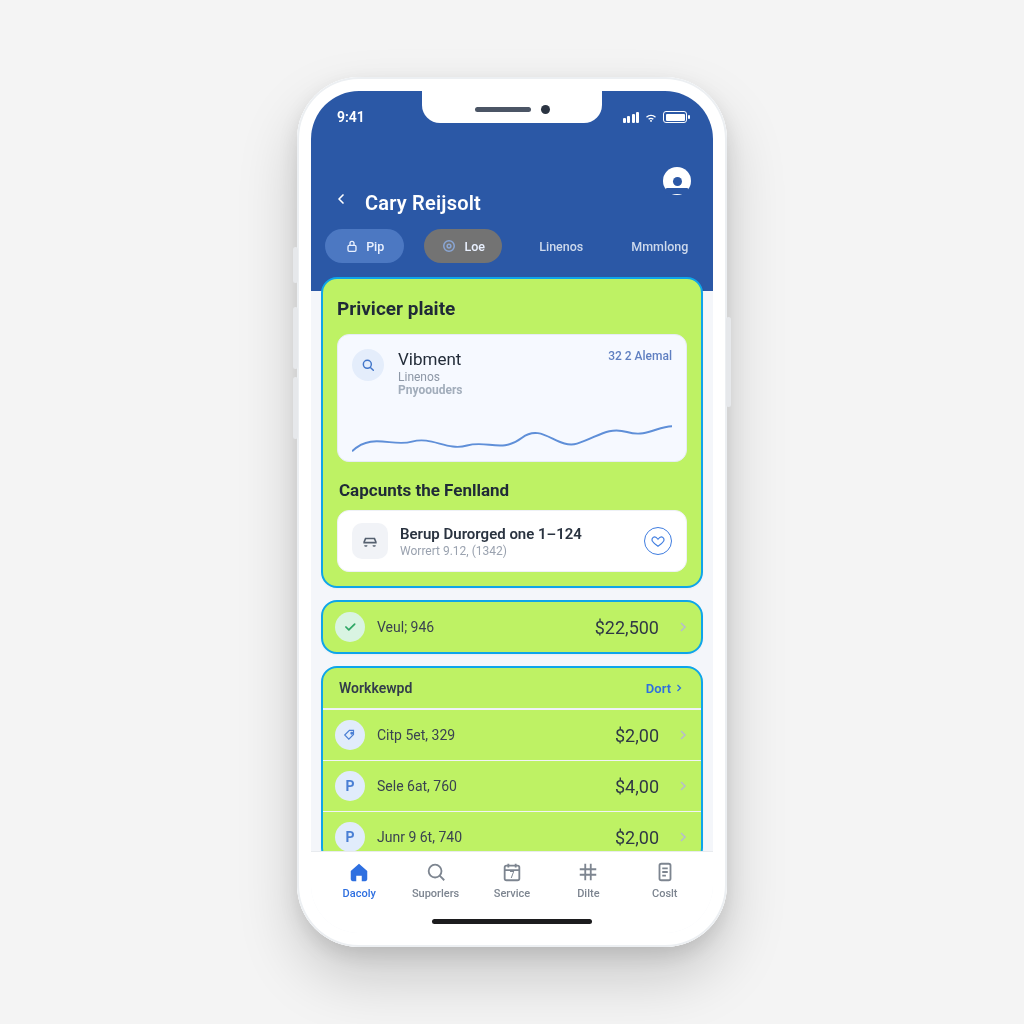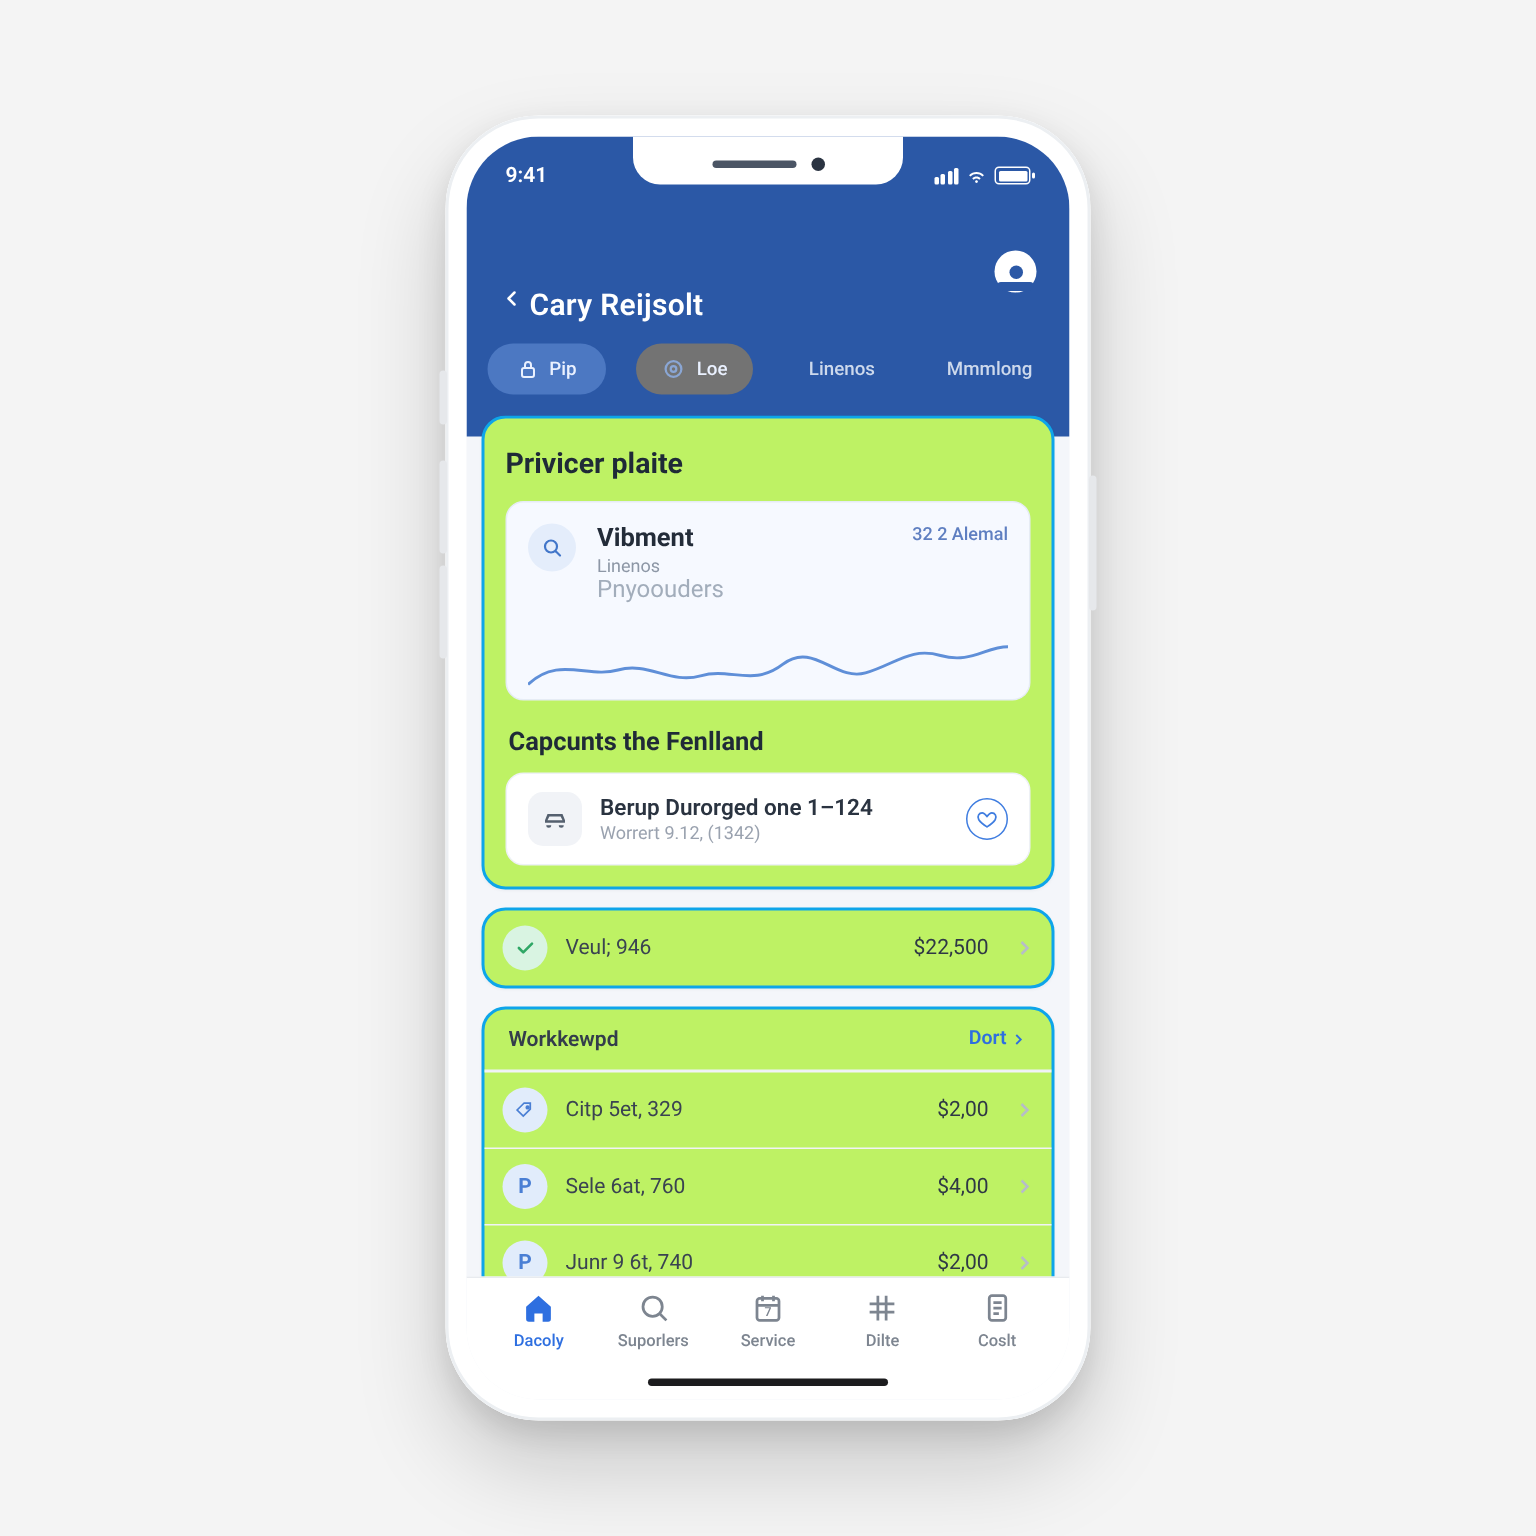--- a/index.html
+++ b/index.html
@@ -65,21 +65,21 @@
   .sig-bars span:nth-child(3){height:9px;} .sig-bars span:nth-child(4){height:11px;}
   .wifi { width:14px; height:14px; }
   .batt { width:24px; height:12px; border:1.5px solid #fff; border-radius:3px; position:relative; }
   .batt::after { content:""; position:absolute; right:-4px; top:3px; width:2px; height:4px; background:#fff; border-radius:1px;}
   .batt::before { content:""; position:absolute; inset:1.5px; background:#fff; border-radius:1px;}
 
   .titlebar {
     display:flex; align-items:center; justify-content:space-between;
     padding: 16px 22px 14px;
   }
-  .title-left { display:flex; align-items:flex-start; gap:4px;margin-top:44px; }
+  .title-left { display:flex; align-items:flex-start; gap:16px;margin-top:44px; }
   .back-arrow { width:16px; height:16px; }
   .title { font-size:20px; font-weight:600; letter-spacing:.2px; }
   .avatar-btn {
     width:28px; height:28px; border-radius:50%;
     background:#fff; display:flex; align-items:center; justify-content:center;
     position:relative;
   }
   .avatar-btn .dot { width:9px; height:9px; border-radius:50%; background:#2b58a6; }
   .avatar-btn::after{content:"";position:absolute;left:2px;bottom:1px;right:2px;height:6px;background:#2b58a6;border-radius:6px 6px 10px 10px;}
 
@@ -116,23 +116,23 @@
   .metric {
     margin-top:14px; border:1px solid #e6ecf5; background:#f6f9ff;
     border-radius:12px; padding:14px 14px 0; position:relative; overflow:hidden;
   }
   .metric-top { display:flex; gap:14px; align-items:flex-start; }
   .srch-pill {
     width:32px;height:32px;border-radius:50%;background:#e4edfb;
     display:flex;align-items:center;justify-content:center;color:#4276c9;flex:none;
   }
   .metric-titles { flex:1; }
-  .metric-title { font-size:17px; font-weight:700; color:#232c39; }
+  .metric-title { font-size:17px; font-weight:400; color:#232c39; }
   .metric-sub1 { font-size:12px; color:#8d97a6; line-height:1.1; margin-top:2px;}
-  .metric-sub2 { font-size:16px; color:#a2adbb; line-height:1.1; }
+  .metric-sub2 { font-size:12px; color:#a2adbb; line-height:1.1;font-weight:bold; }
   .metric-right { font-size:12px; color:#5f7fc1; font-weight:500; }
   .spark { height:58px; margin-top:6px; }
   .spark svg { width:100%; height:100%; display:block;}
 
   .subhead { font-size:17px; font-weight:700; color:#1f2a37; margin:18px 2px 10px; }
 
   .row {
     display:flex; align-items:center; gap:12px;
     padding:12px 14px; background:#fff; border-radius:12px;
     border:1px solid #eef1f6;
@@ -162,21 +162,21 @@
   }
   .lrow:first-of-type { border-top:none; }
   .lico {
     width:30px;height:30px;border-radius:50%;
     display:flex;align-items:center;justify-content:center;flex:none;
     font-weight:700; font-size:14px;
   }
   .lico.green { background:#d9f4e2; color:#2fa765; }
   .lico.blue  { background:#e1ecfb; color:#4a7fd4; }
   .ltitle { flex:1; font-size:14px; color:#3a4351; }
-  .lprice { font-size:14px; color:#2f3845; margin-right:4px; }
+  .lprice { font-size:18px; color:#2f3845; margin-right:4px; }
   .chev { color:#b6bdc8; width:16px;height:16px;flex:none; }
 
   
   .tabbar {
     position:absolute; left:0; right:0; bottom:0; height:82px;
     background:#ffffff; border-top:1px solid #e8ebef; z-index:20;
     display:flex; justify-content:space-around; padding:8px 10px 0;
   }
   .tab { display:flex; flex-direction:column; align-items:center; gap:3px;
          font-size:11px; color:#7d8590; font-weight:500; width:70px;}

